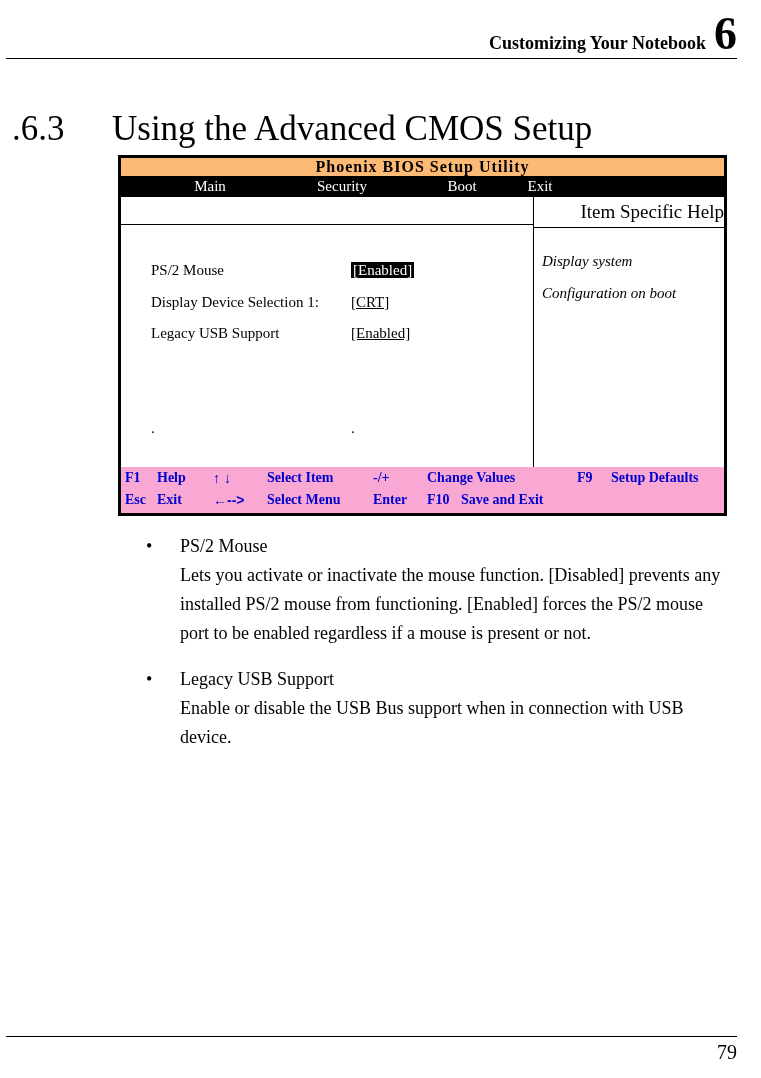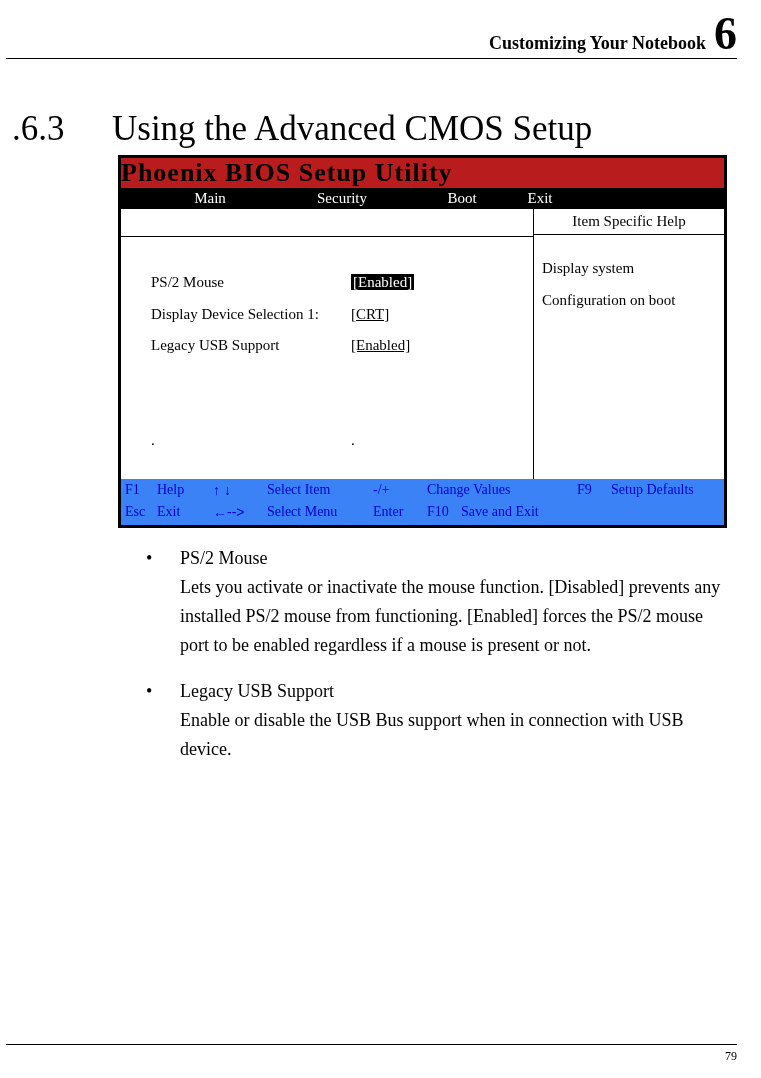--- a/index.html
+++ b/index.html
@@ -49,24 +49,25 @@
     .sect-num {
       display: inline-block;
       width: 100px;
     }
     .bios-table-wrap {
       margin-left: 112px;
       margin-right: 10px;
       border: 3px solid #000;
     }
     .bios-title {
-      background: #b91c1c;
+      background: #fdba74;
       color: #000;
       font-weight: bold;
-      font-size: 26px;
+      text-align: center;
+      font-size: 16px;
       padding: 0;
       letter-spacing: 1px;
       font-family: 'Times New Roman', serif;
     }
     .tabs-row {
       background: #000;
       color: #fff;
       display: flex;
       align-items: stretch;
       font-weight: normal;
@@ -88,31 +89,32 @@
       background: #fff;
     }
     .body-left {
       flex: 1;
       border-right: 1.5px solid #000;
     }
     .body-right {
       flex: 0 0 190px;
     }
     .help-header {
-      text-align: center;
+      text-align: right;
       border-bottom: 1.5px solid #000;
       padding: 4px 0;
-      font-size: 15px;
+      font-size: 19px;
       font-family: 'Times New Roman', serif;
     }
     .help-body {
       padding: 18px 8px;
       font-size: 15px;
       line-height: 2.1;
       font-family: 'Times New Roman', serif;
+      font-style: italic;
     }
     .opts-area {
       padding: 30px 12px 10px 30px;
       font-size: 15px;
       font-family: 'Times New Roman', serif;
     }
     .opt-row {
       display: flex;
       line-height: 2.1;
     }
@@ -123,23 +125,23 @@
       color: #fff;
       padding: 0 2px;
     }
     .dot-row {
       display: flex;
       margin-top: 70px;
       margin-bottom: 20px;
     }
     .dot-row .d1 { flex: 0 0 200px; }
     .footer-bar {
-      background: #3b82f6;
+      background: #f9a8d4;
       color: #0000cc;
-      font-weight: normal;
+      font-weight: bold;
       font-size: 14px;
       font-family: 'Times New Roman', serif;
       line-height: 1.6;
       padding-bottom:2px;
     }
     .footer-row {
       display: flex;
     }
     .fk { flex: 0 0 32px; padding-left:4px;}
     .fl { flex: 0 0 56px; }
@@ -175,21 +177,21 @@
     .li-head {
       display: block;
     }
     .footer {
       position: absolute;
       bottom: 14px;
       right: 24px;
       border-top: 1px solid black;
       width: calc(100% - 30px);
       text-align: right;
-      font-size: 12px;
+      font-size: 20px;
       padding-top: 4px;
     }
     .arrow { font-family: Arial, sans-serif;}
   </style>
 </head>
 <body>
 
 <div class="page">
 
   <div class="header-line">

